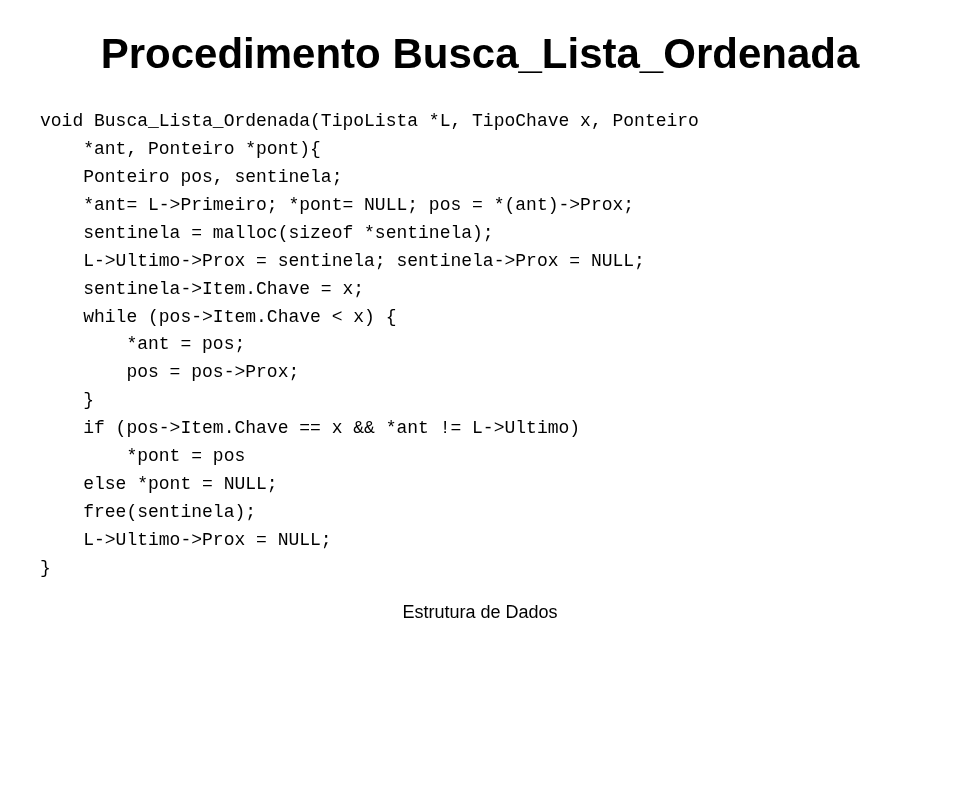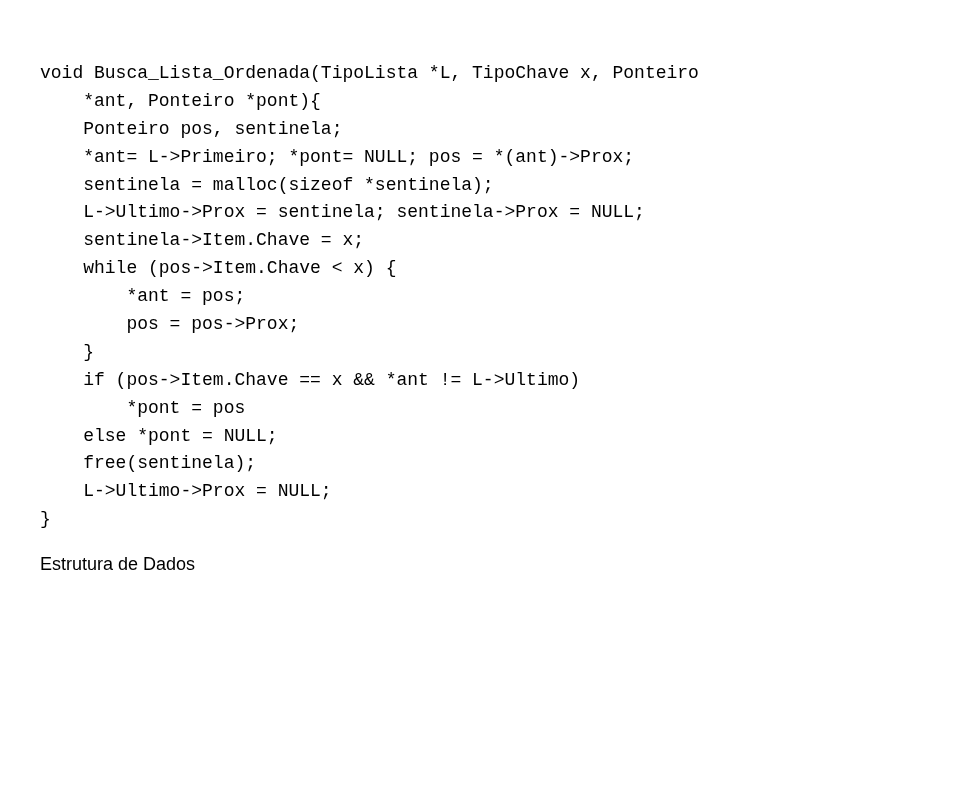--- a/index.html
+++ b/index.html
@@ -33,31 +33,32 @@
     .code-block {
       font-family: 'Courier New', Courier, monospace;
       font-size: 18px;
       color: #000000;
       line-height: 1.55;
       margin-top: 2px;
       white-space: pre;
     }
 
     .footer {
-      text-align: left;
+      text-align: center;
       font-family: Arial, Helvetica, sans-serif;
       font-size: 18px;
       color: #000000;
       margin-top: 20px;
     }
   </style>
 </head>
 <body>
 
 <div class="title-block">
+  <div class="main-title">Procedimento Busca_Lista_Ordenada</div>
 </div>
 
 <div class="code-block">void Busca_Lista_Ordenada(TipoLista *L, TipoChave x, Ponteiro
     *ant, Ponteiro *pont){
     Ponteiro pos, sentinela;
     *ant= L-&gt;Primeiro; *pont= NULL; pos = *(ant)-&gt;Prox;
     sentinela = malloc(sizeof *sentinela);
     L-&gt;Ultimo-&gt;Prox = sentinela; sentinela-&gt;Prox = NULL;
     sentinela-&gt;Item.Chave = x;
     while (pos-&gt;Item.Chave &lt; x) {

